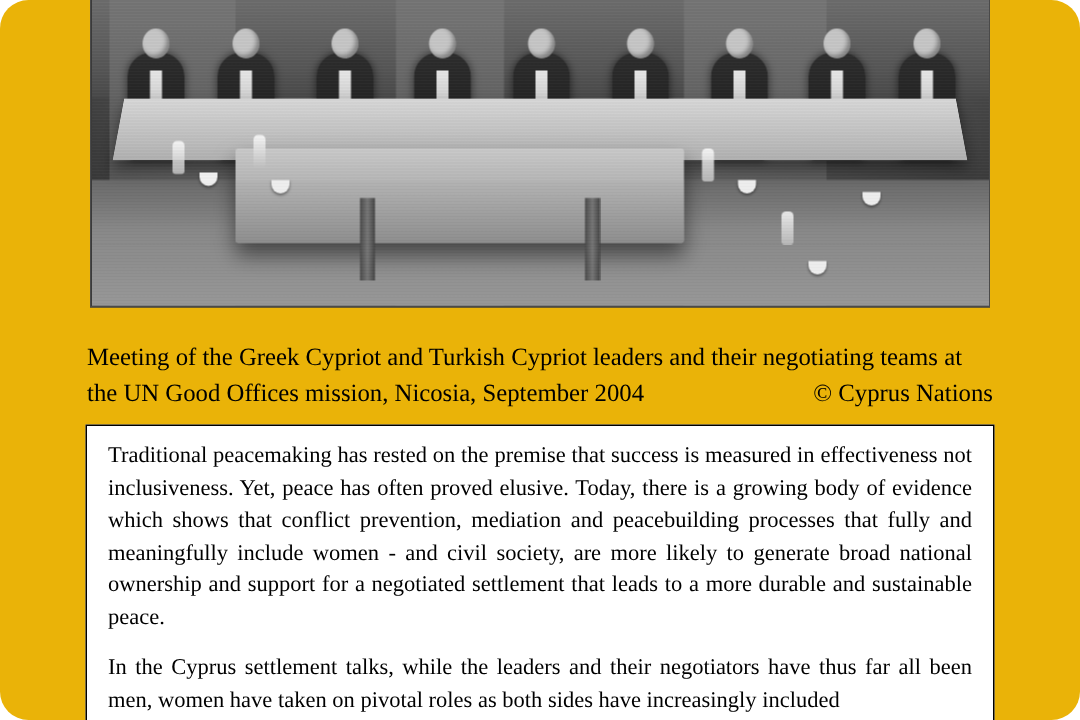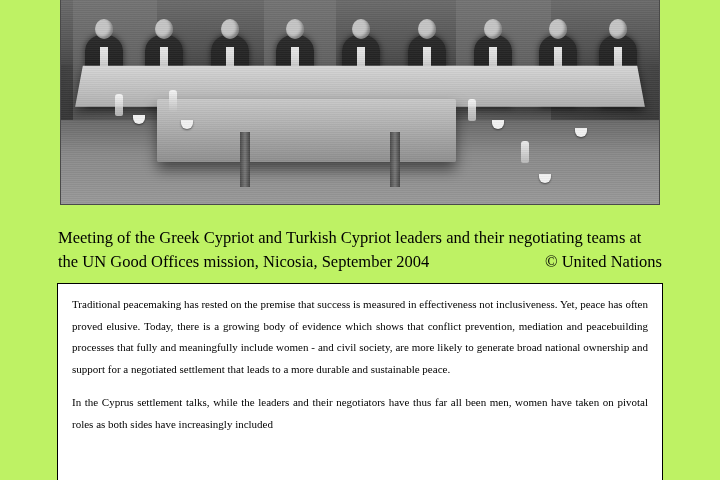--- a/index.html
+++ b/index.html
@@ -11,21 +11,22 @@
     width: 720px;
     height: 480px;
     overflow: hidden;
     font-family: "Liberation Serif", serif;
     color: #000000;
   }
   .page {
     position: relative;
     width: 720px;
     height: 480px;
-    background: #bef264;
+    background: #eab308;
+    border-radius: 19px;
   }
 
   
   .photo-wrap {
     position: absolute;
     left: 60px;
     top: -8px;
     width: 600px;
     height: 213px;
     overflow: hidden;
@@ -170,21 +171,21 @@
     border: 1px solid #000;
     box-sizing: border-box;
     background: #fff;
     overflow: hidden;
   }
   .quote-inner {
     padding: 10px 14px 0 14px;
   }
   .quote-p {
     margin: 0 0 12px 0;
-    font-size: 11px;
+    font-size: 15px;
     line-height: 21.5px;
     text-align: justify;
     text-justify: inter-word;
     color: #000;
   }
   .quote-p:last-child { margin-bottom: 16px; }
 </style>
 </head>
 <body>
 
@@ -223,21 +224,21 @@
       <div class="bottle" style="left:18%;top:46%;"></div>
       <div class="bottle" style="left:68%;top:50%;"></div>
       <div class="bottle" style="left:77%;top:70%;"></div>
 
       <div class="grain"></div>
     </div>
   </div>
 
   <div class="caption">
     <span class="line">Meeting of the Greek Cypriot and Turkish Cypriot leaders and their negotiating teams at</span>
-    <span class="credit">© United Nations</span>
+    <span class="credit">© Cyprus Nations</span>
     <span>the UN Good Offices mission, Nicosia, September 2004</span>
   </div>
 
   <div class="quote-box">
     <div class="quote-inner">
       <p class="quote-p">Traditional peacemaking has rested on the premise that success is measured in effectiveness not inclusiveness. Yet,  peace has often proved elusive. Today, there is a growing body of evidence which shows that conflict prevention, mediation and peacebuilding processes that fully and meaningfully include women - and civil society, are more likely to generate broad national ownership and support for a negotiated settlement that leads to a more durable and sustainable peace.</p>
       <p class="quote-p">In the Cyprus settlement talks, while the leaders and their negotiators have thus far all been men, women have taken on pivotal roles as both sides have increasingly included</p>
     </div>
   </div>
 

